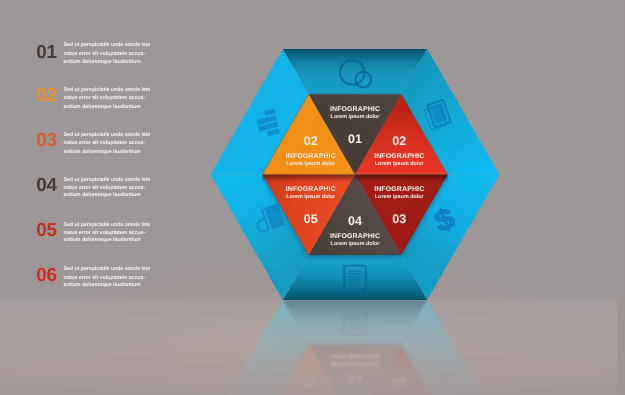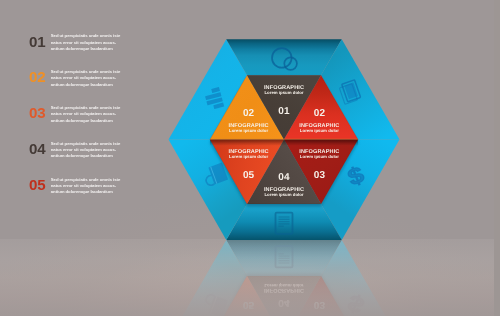--- a/index.html
+++ b/index.html
@@ -71,20 +71,28 @@
         </div>
       </div>
       <div class="row" style="top: 177.32px;">
         <div class="rownum" style="color: rgb(192, 48, 29);">05</div>
         <div class="rowtxt">
           <div>Sed ut perspiciatis unde omnis iste</div>
           <div>natus error sit voluptatem accus-</div>
           <div>antium doloremque laudantium</div>
         </div>
       </div>
+      <div class="row" style="top: 213.1px;">
+        <div class="rownum" style="color: rgb(216, 41, 28);">06</div>
+        <div class="rowtxt">
+          <div>Sed ut perspiciatis unde omnis iste</div>
+          <div>natus error sit voluptatem accus-</div>
+          <div>antium doloremque laudantium</div>
+        </div>
+      </div>
     </div>
   <div id="hexrefl">
       <svg width="500" height="316" viewBox="0 0 500 316">
       <defs>
 
         <linearGradient id="gTop" gradientUnits="userSpaceOnUse" x1="0" y1="39.2" x2="0" y2="75.3">
           <stop offset="0" stop-color="#064d63"></stop>
             <stop offset="0.12" stop-color="#0a6482"></stop>
             <stop offset="0.28" stop-color="#107da1"></stop>
             <stop offset="0.45" stop-color="#168fb4"></stop>

